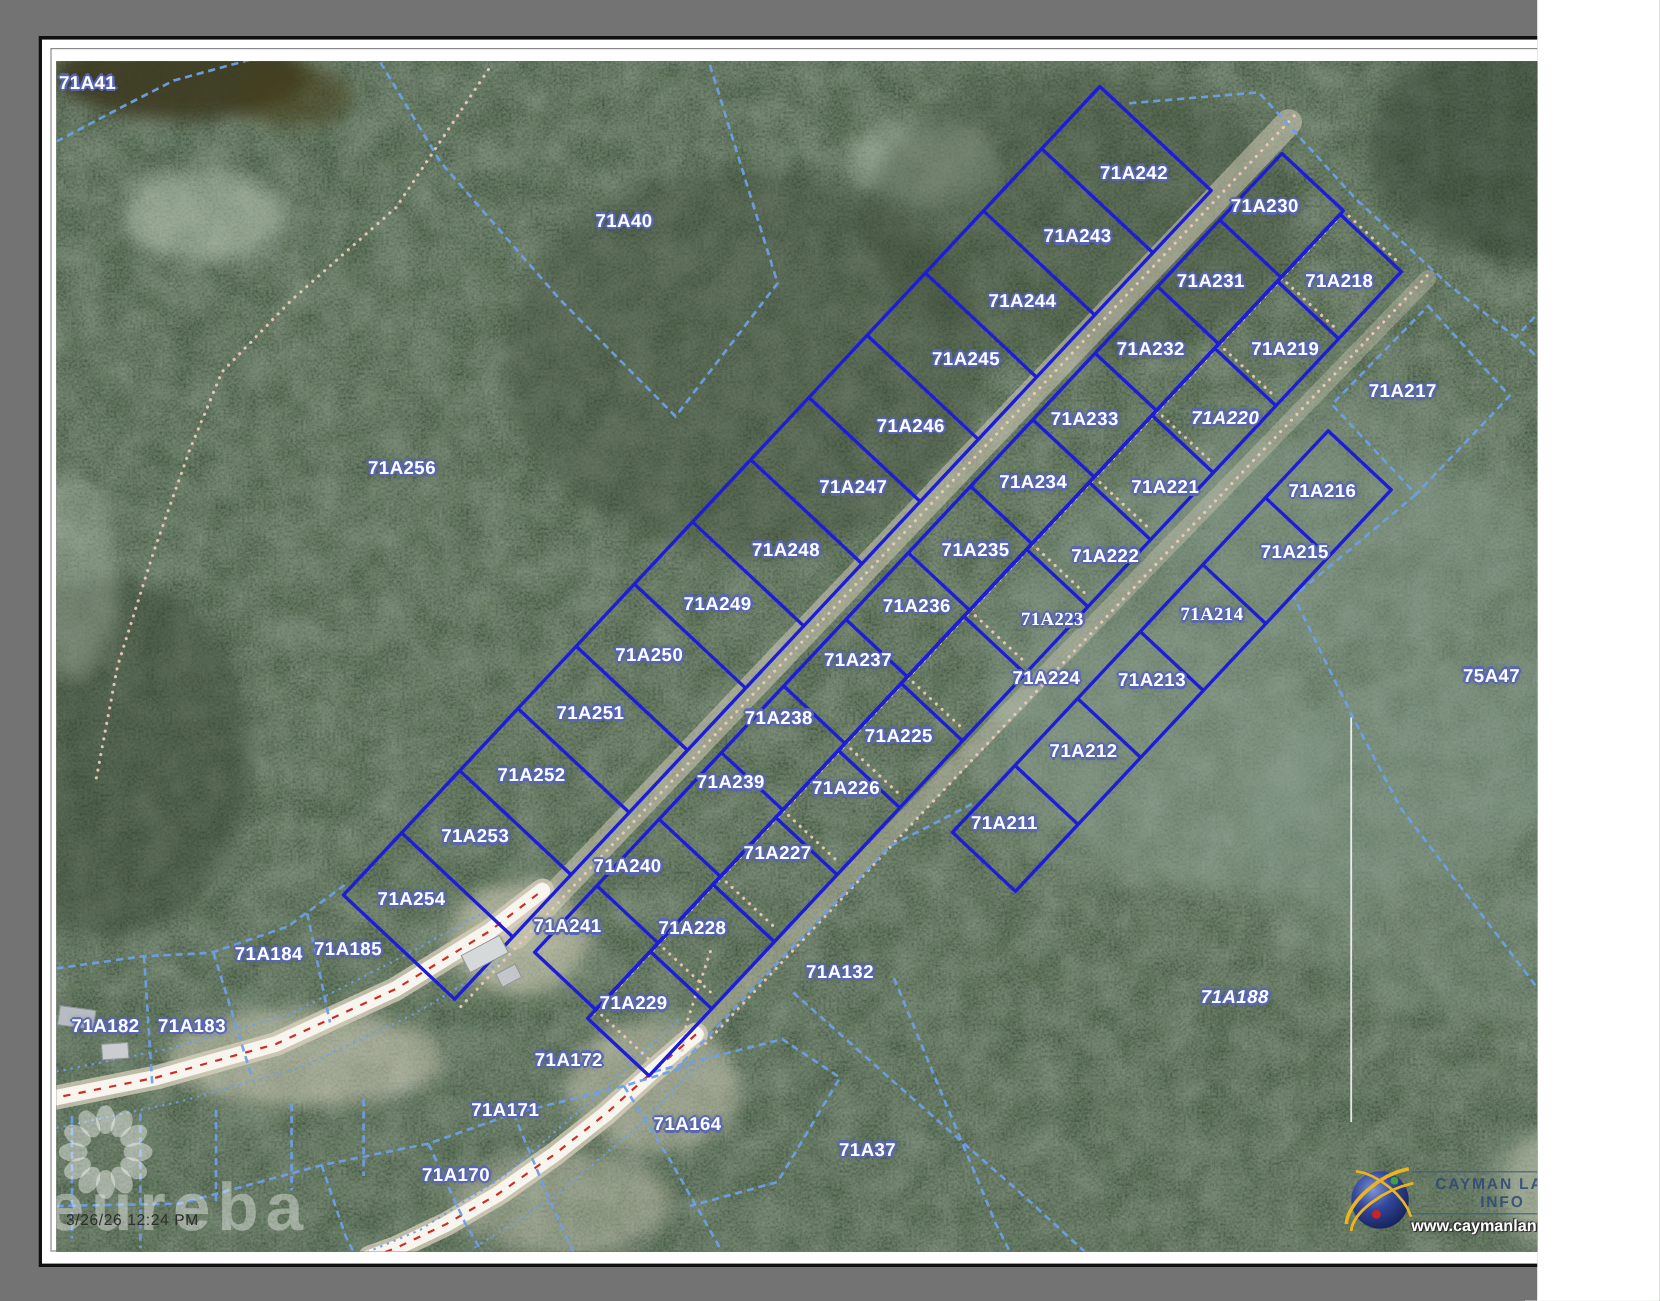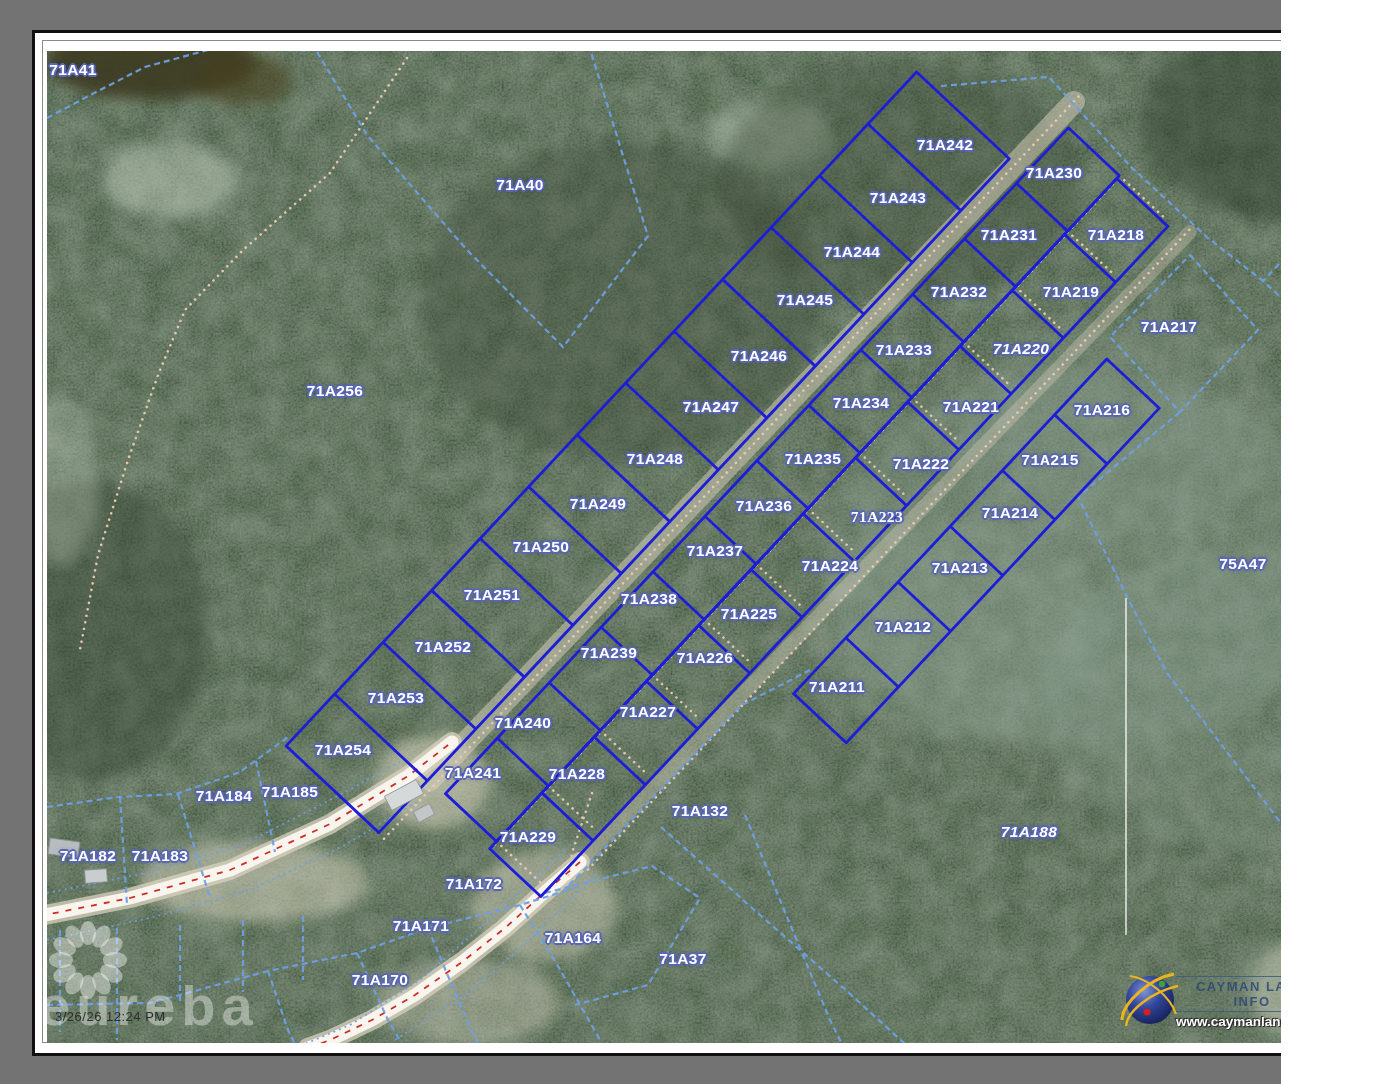--- a/index.html
+++ b/index.html
@@ -250,29 +250,29 @@
         <div class="plabel" style="left: 1122px; top: 276px;">71A217</div>
         <div class="plabel" style="left: 857px; top: 299px; text-align: center;">71A233</div>
         <div class="plabel" style="left: 974px; top: 298px; font-style: italic;">71A220</div>
         <div class="plabel" style="left: 712px; top: 305px;">71A246</div>
         <div class="plabel" style="left: 814px; top: 352px;">71A234</div>
         <div class="plabel" style="left: 924px; top: 356px;">71A221</div>
         <div class="plabel" style="left: 1055px; top: 359px;">71A216</div>
         <div class="plabel" style="left: 664px; top: 356px;">71A247</div>
         <div class="plabel" style="left: 766px; top: 408px;">71A235</div>
         <div class="plabel" style="left: 874px; top: 413px;">71A222</div>
-        <div class="plabel" style="left: 1003px; top: 410px; font-family: Liberation Mono, monospace;">71A215</div>
+        <div class="plabel" style="left: 1032px; top: 410px;">71A215</div>
         <div class="plabel" style="left: 608px; top: 408px;">71A248</div>
         <div class="plabel" style="left: 551px; top: 453px;">71A249</div>
         <div class="plabel" style="left: 717px; top: 455px;">71A236</div>
         <div class="plabel" style="left: 830px; top: 466px; font-family: Liberation Serif, serif;">71A223</div>
-        <div class="plabel" style="left: 963px; top: 462px;">71A214</div>
+        <div class="plabel" style="left: 963px; top: 462px; font-family: Liberation Serif, serif;">71A214</div>
         <div class="plabel" style="left: 494px; top: 496px;">71A250</div>
         <div class="plabel" style="left: 668px; top: 500px;">71A237</div>
-        <div class="plabel" style="left: 776px; top: 515px; padding-left: 14px;">71A224</div>
+        <div class="plabel" style="left: 818px; top: 515px; padding-left: 14px;">71A224</div>
         <div class="plabel" style="left: 913px; top: 517px;">71A213</div>
         <div class="plabel" style="left: 1196px; top: 513px;">75A47</div>
         <div class="plabel" style="left: 445px; top: 544px;">71A251</div>
         <div class="plabel" style="left: 602px; top: 548px;">71A238</div>
         <div class="plabel" style="left: 702px; top: 563px;">71A225</div>
         <div class="plabel" style="left: 856px; top: 576px;">71A212</div>
         <div class="plabel" style="left: 396px; top: 596px;">71A252</div>
         <div class="plabel" style="left: 550px; top: 602px; padding-left: 24px;">71A239</div>
         <div class="plabel" style="left: 658px; top: 607px;">71A226</div>
         <div class="plabel" style="left: 349px; top: 647px;">71A253</div>
@@ -285,21 +285,21 @@
         <div class="plabel" style="left: 243px; top: 741px;">71A185</div>
         <div class="plabel" style="left: 653px; top: 760px;">71A132</div>
         <div class="plabel" style="left: 177px; top: 745px;">71A184</div>
         <div class="plabel" style="left: 982px; top: 781px; font-style: italic;">71A188</div>
         <div class="plabel" style="left: 481px; top: 786px;">71A229</div>
         <div class="plabel" style="left: 41px; top: 805px;">71A182</div>
         <div class="plabel" style="left: 113px; top: 805px;">71A183</div>
         <div class="plabel" style="left: 427px; top: 833px;">71A172</div>
         <div class="plabel" style="left: 374px; top: 875px;">71A171</div>
         <div class="plabel" style="left: 526px; top: 887px;">71A164</div>
-        <div class="plabel" style="left: 636px; top: 908px;">71A37</div>
+        <div class="plabel" style="left: 676px; top: 908px;">71A37</div>
         <div class="plabel" style="left: 333px; top: 929px;">71A170</div>
       </div>
 
     <div id="wmtext">eureba</div>
     <div id="timestamp">3/26/26 12:24 PM</div>
 
     <div id="logo">
       <svg width="60" height="74" xmlns="http://www.w3.org/2000/svg">
         <circle cx="32" cy="38" r="24" fill="url(#globeGrad)"></circle>
         <path d="M 4,58 A 42,20 -35 0 1 56,12" fill="none" stroke="#ecb51e" stroke-width="3"></path>

